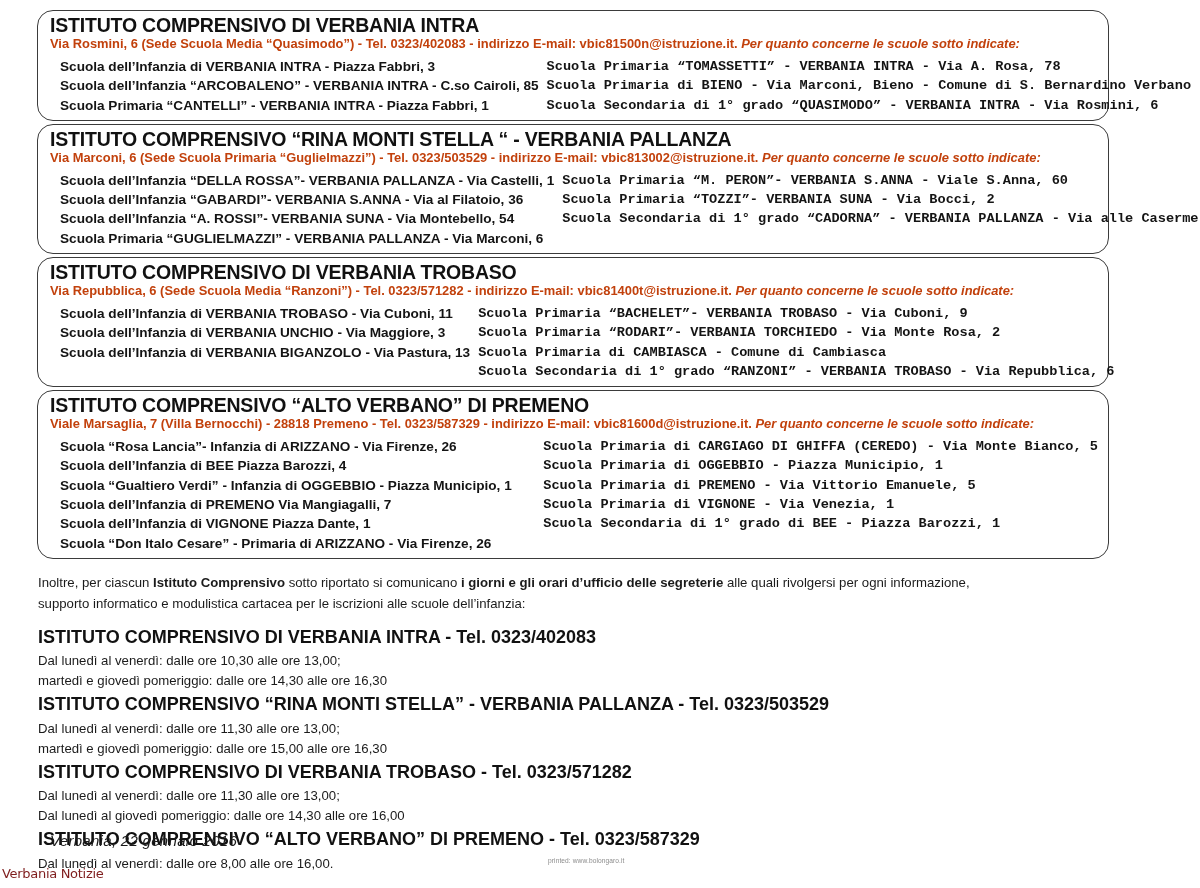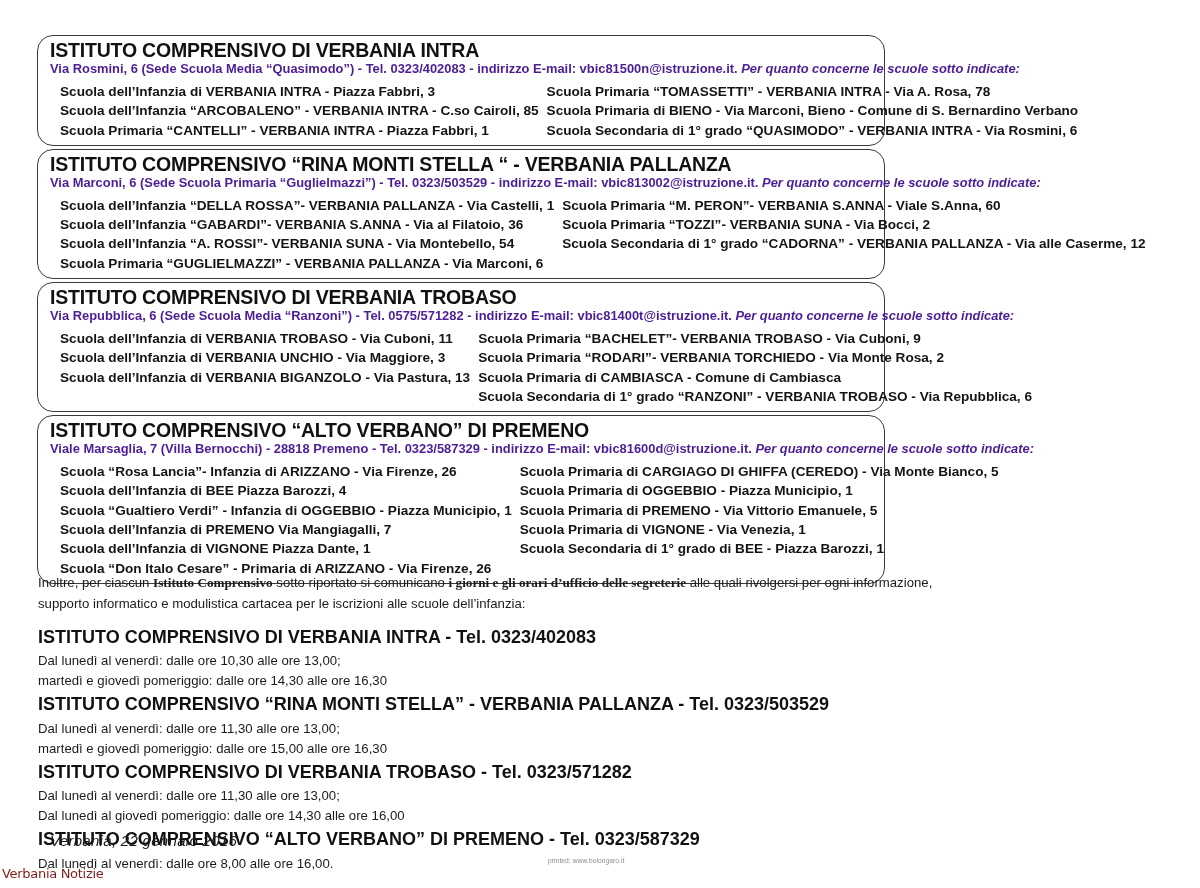--- a/index.html
+++ b/index.html
@@ -19,22 +19,21 @@
     position: relative;
     width: 1200px;
     height: 888px;
   }
 
   
   .boxes {
     position: absolute;
     left: 37px;
     top: 10px;
-    width: 848px;
-    margin-top: 25px;
+    width: 1072px;
   }
   .inst-box {
     border: 1.4px solid #3b3b3b;
     border-radius: 16px;
     background: #ffffff;
     padding: 3px 10px 5px 12px;
     margin-bottom: 3px;
     box-sizing: border-box;
   }
   .inst-title {
@@ -42,60 +41,60 @@
     font-weight: bold;
     letter-spacing: -0.2px;
     line-height: 1.14;
     color: #111111;
     white-space: nowrap;
   }
   .inst-sub {
     font-size: 12.9px;
     font-weight: bold;
     line-height: 1.22;
-    color: #4c1d95;
+    color: #c2410c;
     margin-top: 0px;
     white-space: nowrap;
   }
   .inst-sub .ital {
     font-style: italic;
     font-weight: bold;
   }
   .schools {
     display: flex;
     flex-direction: row;
     margin-top: 5px;
   }
   .col {
     display: flex;
     flex-direction: column;
   }
   .col-left { width: 523px; padding-left: 10px; box-sizing: border-box; }
-  .col-right { flex: 1; padding-left: 8px; box-sizing: border-box; }
+  .col-right { flex: 1; padding-left: 8px; box-sizing: border-box; font-family: Liberation Mono, monospace; }
   .school-line {
     font-size: 13.6px;
     font-weight: bold;
     line-height: 1.42;
     color: #141414;
     white-space: nowrap;
   }
 
   
   .notes {
     position: absolute;
     left: 38px;
     top: 573px;
     width: 1080px;
   }
   .note-para {
     font-size: 13.2px;
     line-height: 1.58;
     color: #1b1b1b;
   }
-  .note-para b { font-weight: bold; font-family: Liberation Serif, serif; }
+  .note-para b { font-weight: bold; }
 
   .hours { margin-top: 9px; }
   .hours-head {
     font-size: 18px;
     font-weight: bold;
     line-height: 1.52;
     color: #111111;
   }
   .hours-line {
     font-size: 13.2px;
@@ -176,21 +175,21 @@
           <div class="school-line">Scuola Primaria “M. PERON”- VERBANIA S.ANNA - Viale S.Anna, 60</div>
           <div class="school-line">Scuola Primaria “TOZZI”- VERBANIA SUNA - Via Bocci, 2</div>
           <div class="school-line">Scuola Secondaria di 1° grado “CADORNA” - VERBANIA PALLANZA - Via alle Caserme, 12</div>
         </div>
       </div>
     </div>
 
     <div class="inst-box">
       <div class="inst-title">ISTITUTO COMPRENSIVO DI VERBANIA TROBASO</div>
       <div class="inst-sub">
-        <span>Via Repubblica, 6 (Sede Scuola Media “Ranzoni”) - Tel. 0575/571282 - indirizzo E-mail: vbic81400t@istruzione.it.</span>
+        <span>Via Repubblica, 6 (Sede Scuola Media “Ranzoni”) - Tel. 0323/571282 - indirizzo E-mail: vbic81400t@istruzione.it.</span>
         <span class="ital">Per quanto concerne le scuole sotto indicate:</span>
       </div>
       <div class="schools">
         <div class="col col-left">
           <div class="school-line">Scuola dell’Infanzia di VERBANIA TROBASO - Via Cuboni, 11</div>
           <div class="school-line">Scuola dell’Infanzia di VERBANIA UNCHIO - Via Maggiore, 3</div>
           <div class="school-line">Scuola dell’Infanzia di VERBANIA BIGANZOLO - Via Pastura, 13</div>
         </div>
         <div class="col col-right">
           <div class="school-line">Scuola Primaria  “BACHELET”- VERBANIA TROBASO - Via Cuboni, 9</div>

